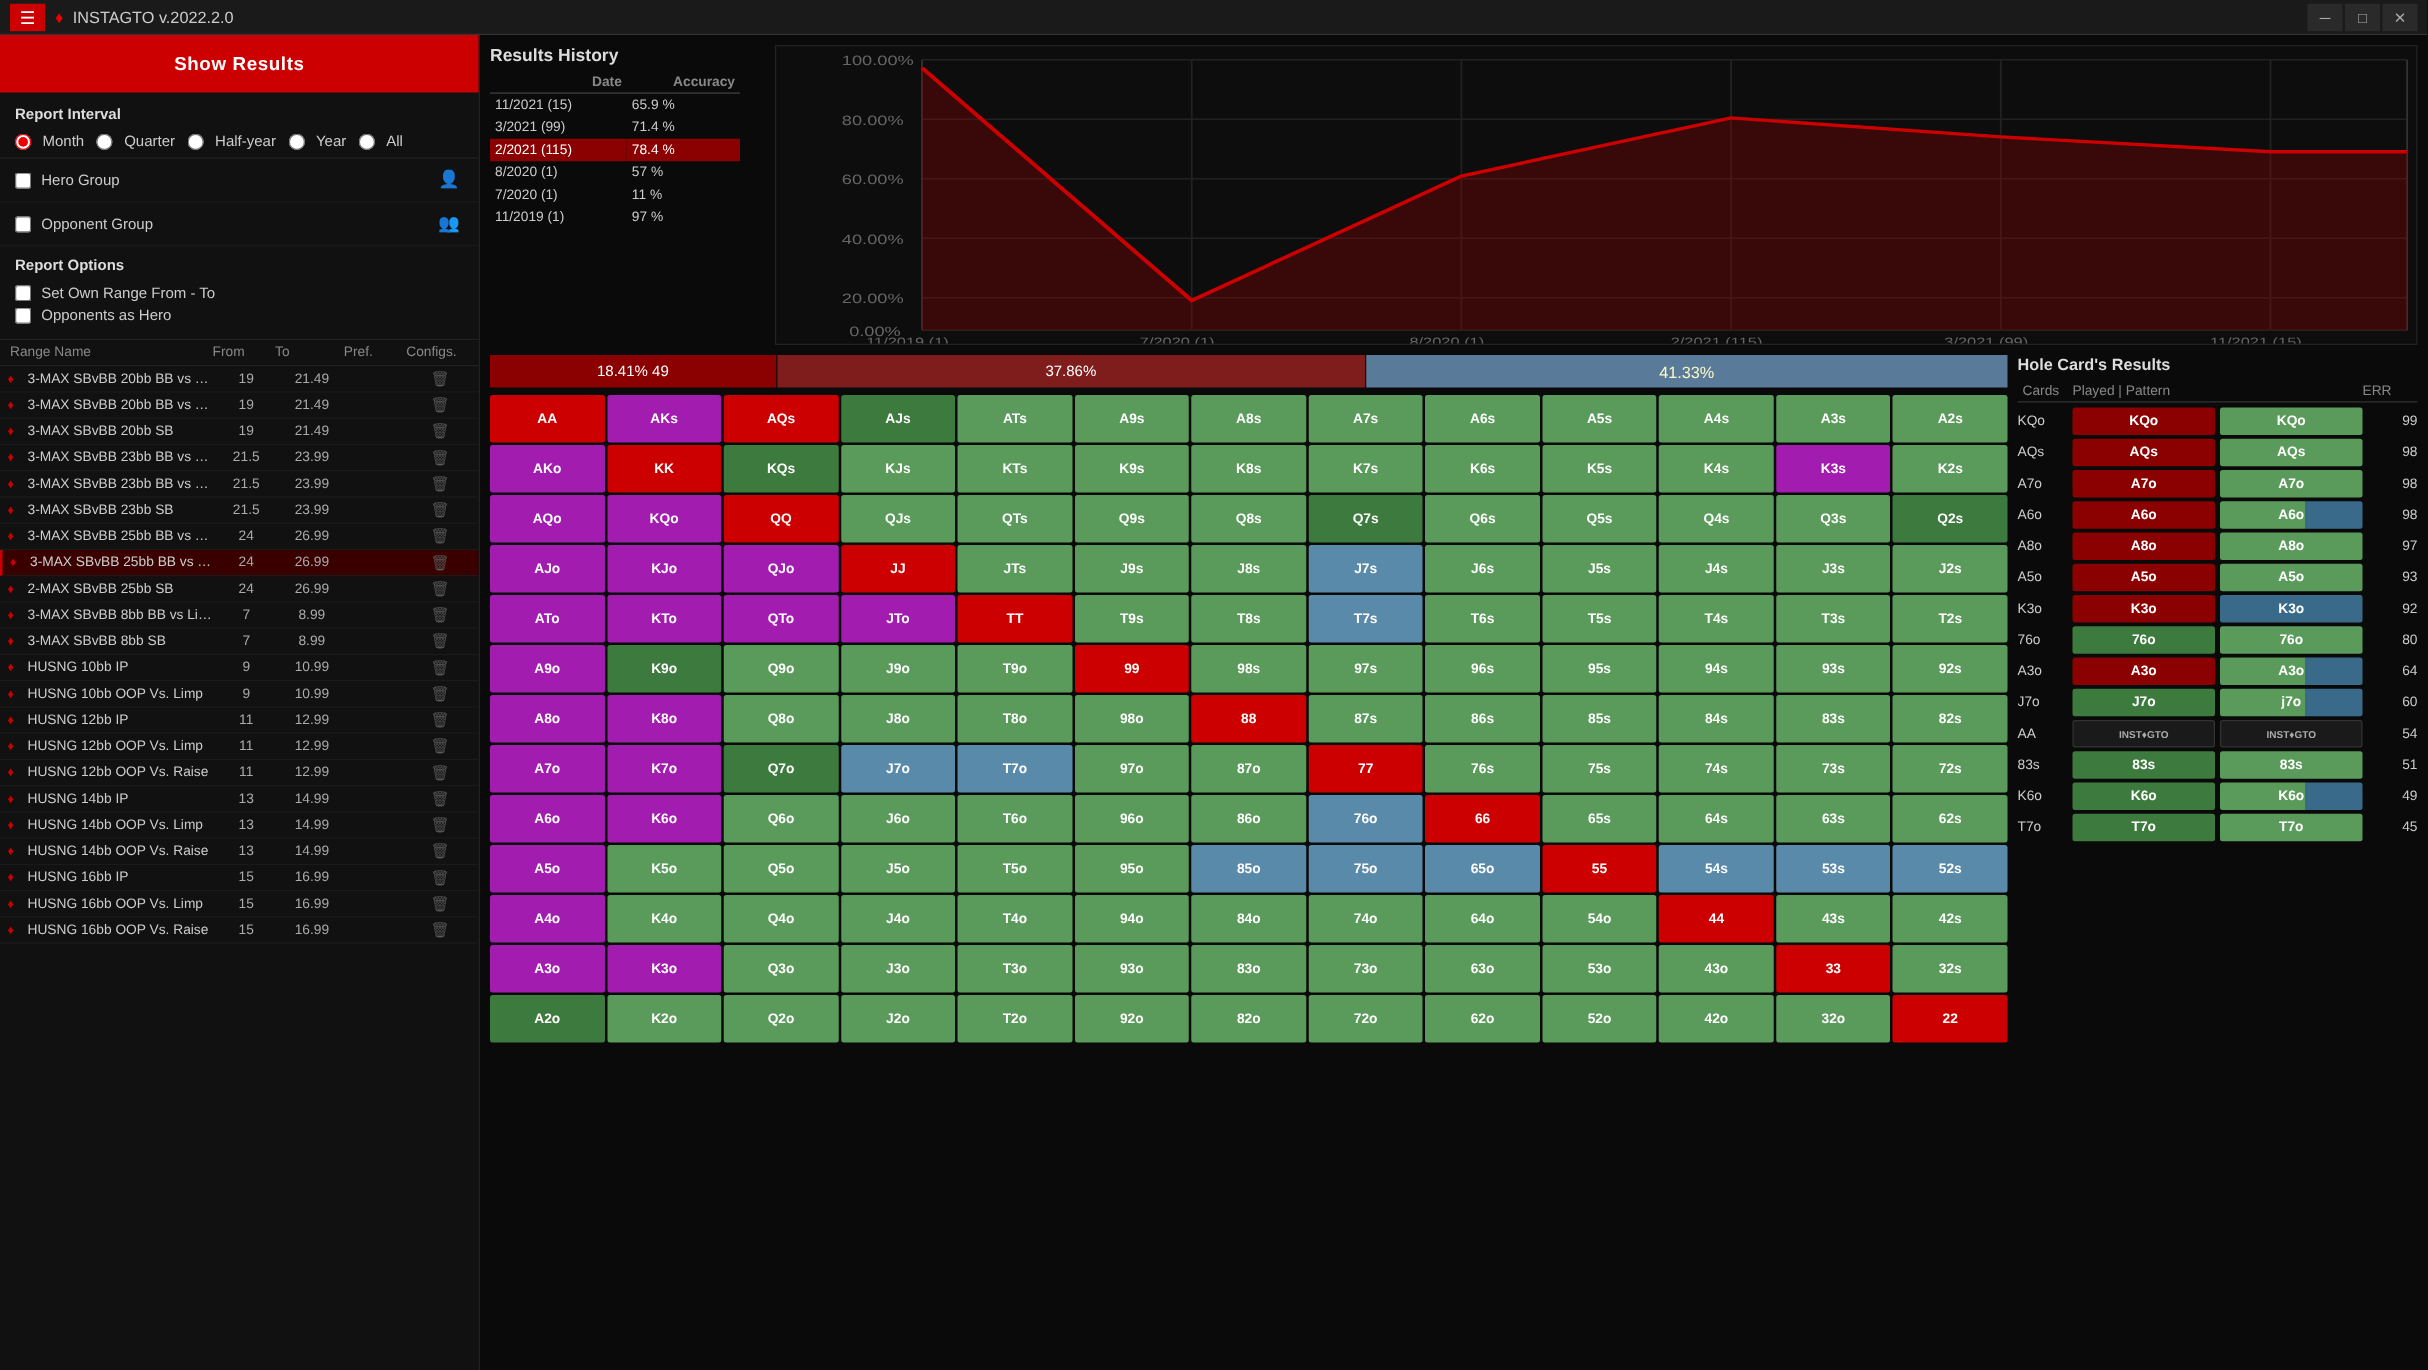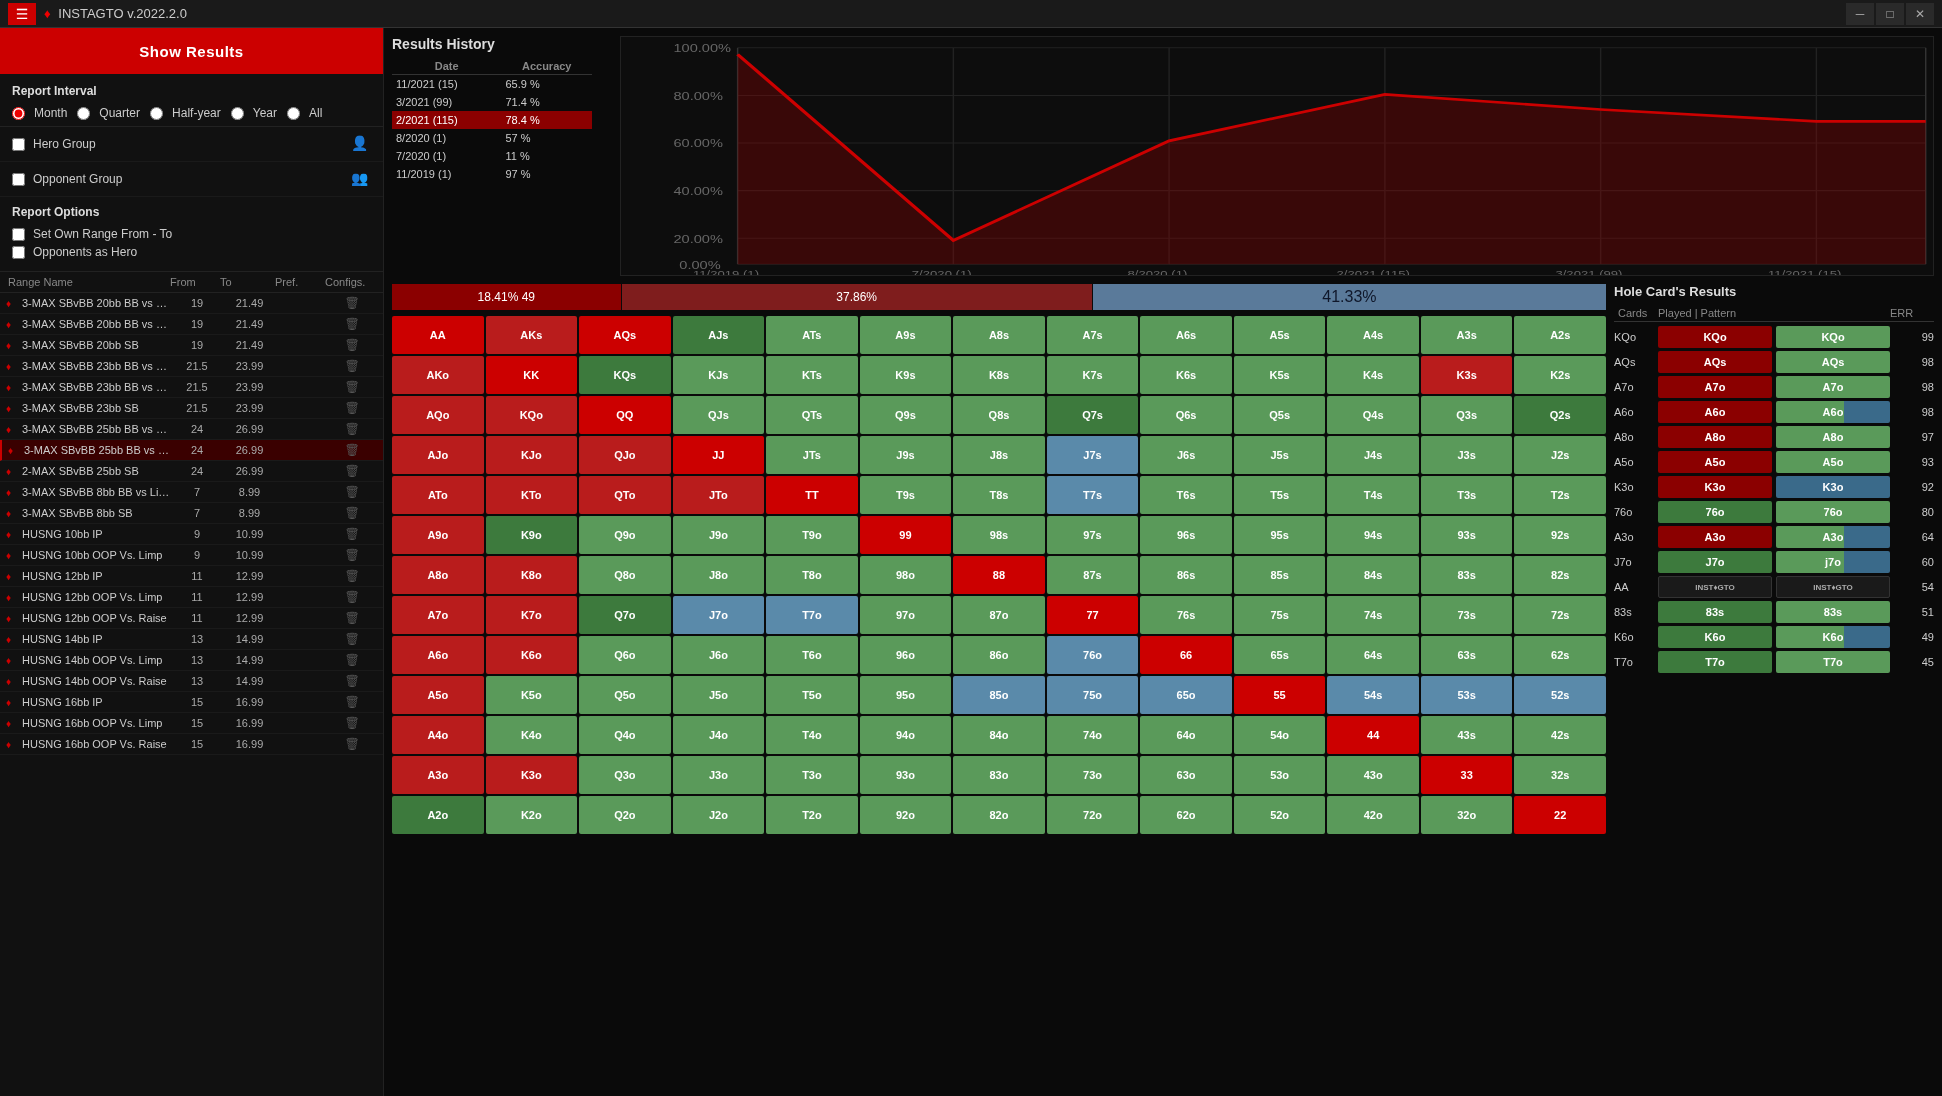--- a/index.html
+++ b/index.html
@@ -211,21 +211,21 @@
       font-size: 14px;
       font-weight: bold;
       color: #ddd;
       margin-bottom: 6px;
     }
     .history-left {
       width: 200px;
       min-width: 200px;
     }
     .history-table { width: 100%; border-collapse: collapse; }
-    .history-table th { color: #888; font-size: 11px; text-align: center; padding: 2px 4px; border-bottom: 1px solid #333; }
+    .history-table th { color: #888; font-size: 11px; text-align: right; padding: 2px 4px; border-bottom: 1px solid #333; }
     .history-table td { font-size: 11px; padding: 3px 4px; color: #ccc; }
     .history-table tr.selected-row td { background: #8B0000; color: white; }
     .accuracy-green { color: #4c4; }
     .accuracy-red { color: #f44; }
     .accuracy-yellow { color: #fa0; }
 
     
     .history-chart {
       flex: 1;
       background: #0d0d0d;
@@ -260,39 +260,39 @@
 
     
     .bar-row {
       display: flex;
       height: 26px;
       margin-bottom: 6px;
       gap: 1px;
     }
     .bar-red { background: #8B0000; display: flex; align-items: center; justify-content: center; color: white; font-size: 12px; }
     .bar-green { background: #7f1d1d; display: flex; align-items: center; justify-content: center; color: white; font-size: 12px; }
-    .bar-blue { background: #5a7a9a; display: flex; align-items: center; justify-content: center; color: #0f172a; font-size: 16px; }
+    .bar-blue { background: #5a7a9a; display: flex; align-items: center; justify-content: center; color: #fef9c3; font-size: 13px; }
 
     .poker-grid {
       display: grid;
       grid-template-columns: repeat(13, 1fr);
       gap: 2px;
     }
     .poker-cell {
       height: 38px;
       display: flex;
       align-items: center;
       justify-content: center;
       font-size: 11px;
       font-weight: bold;
       border-radius: 2px;
       cursor: pointer;
       color: white;
     }
-    .cell-red { background: #b91c1c; }
+    .cell-red { background: #a21caf; }
     .cell-bright-red { background: #c00; }
     .cell-green { background: #3d7a3d; }
     .cell-light-green { background: #5a9a5a; }
     .cell-light-blue { background: #5a8aaa; }
 
     
     .hole-cards-section {
       width: 320px;
       min-width: 320px;
       display: flex;

